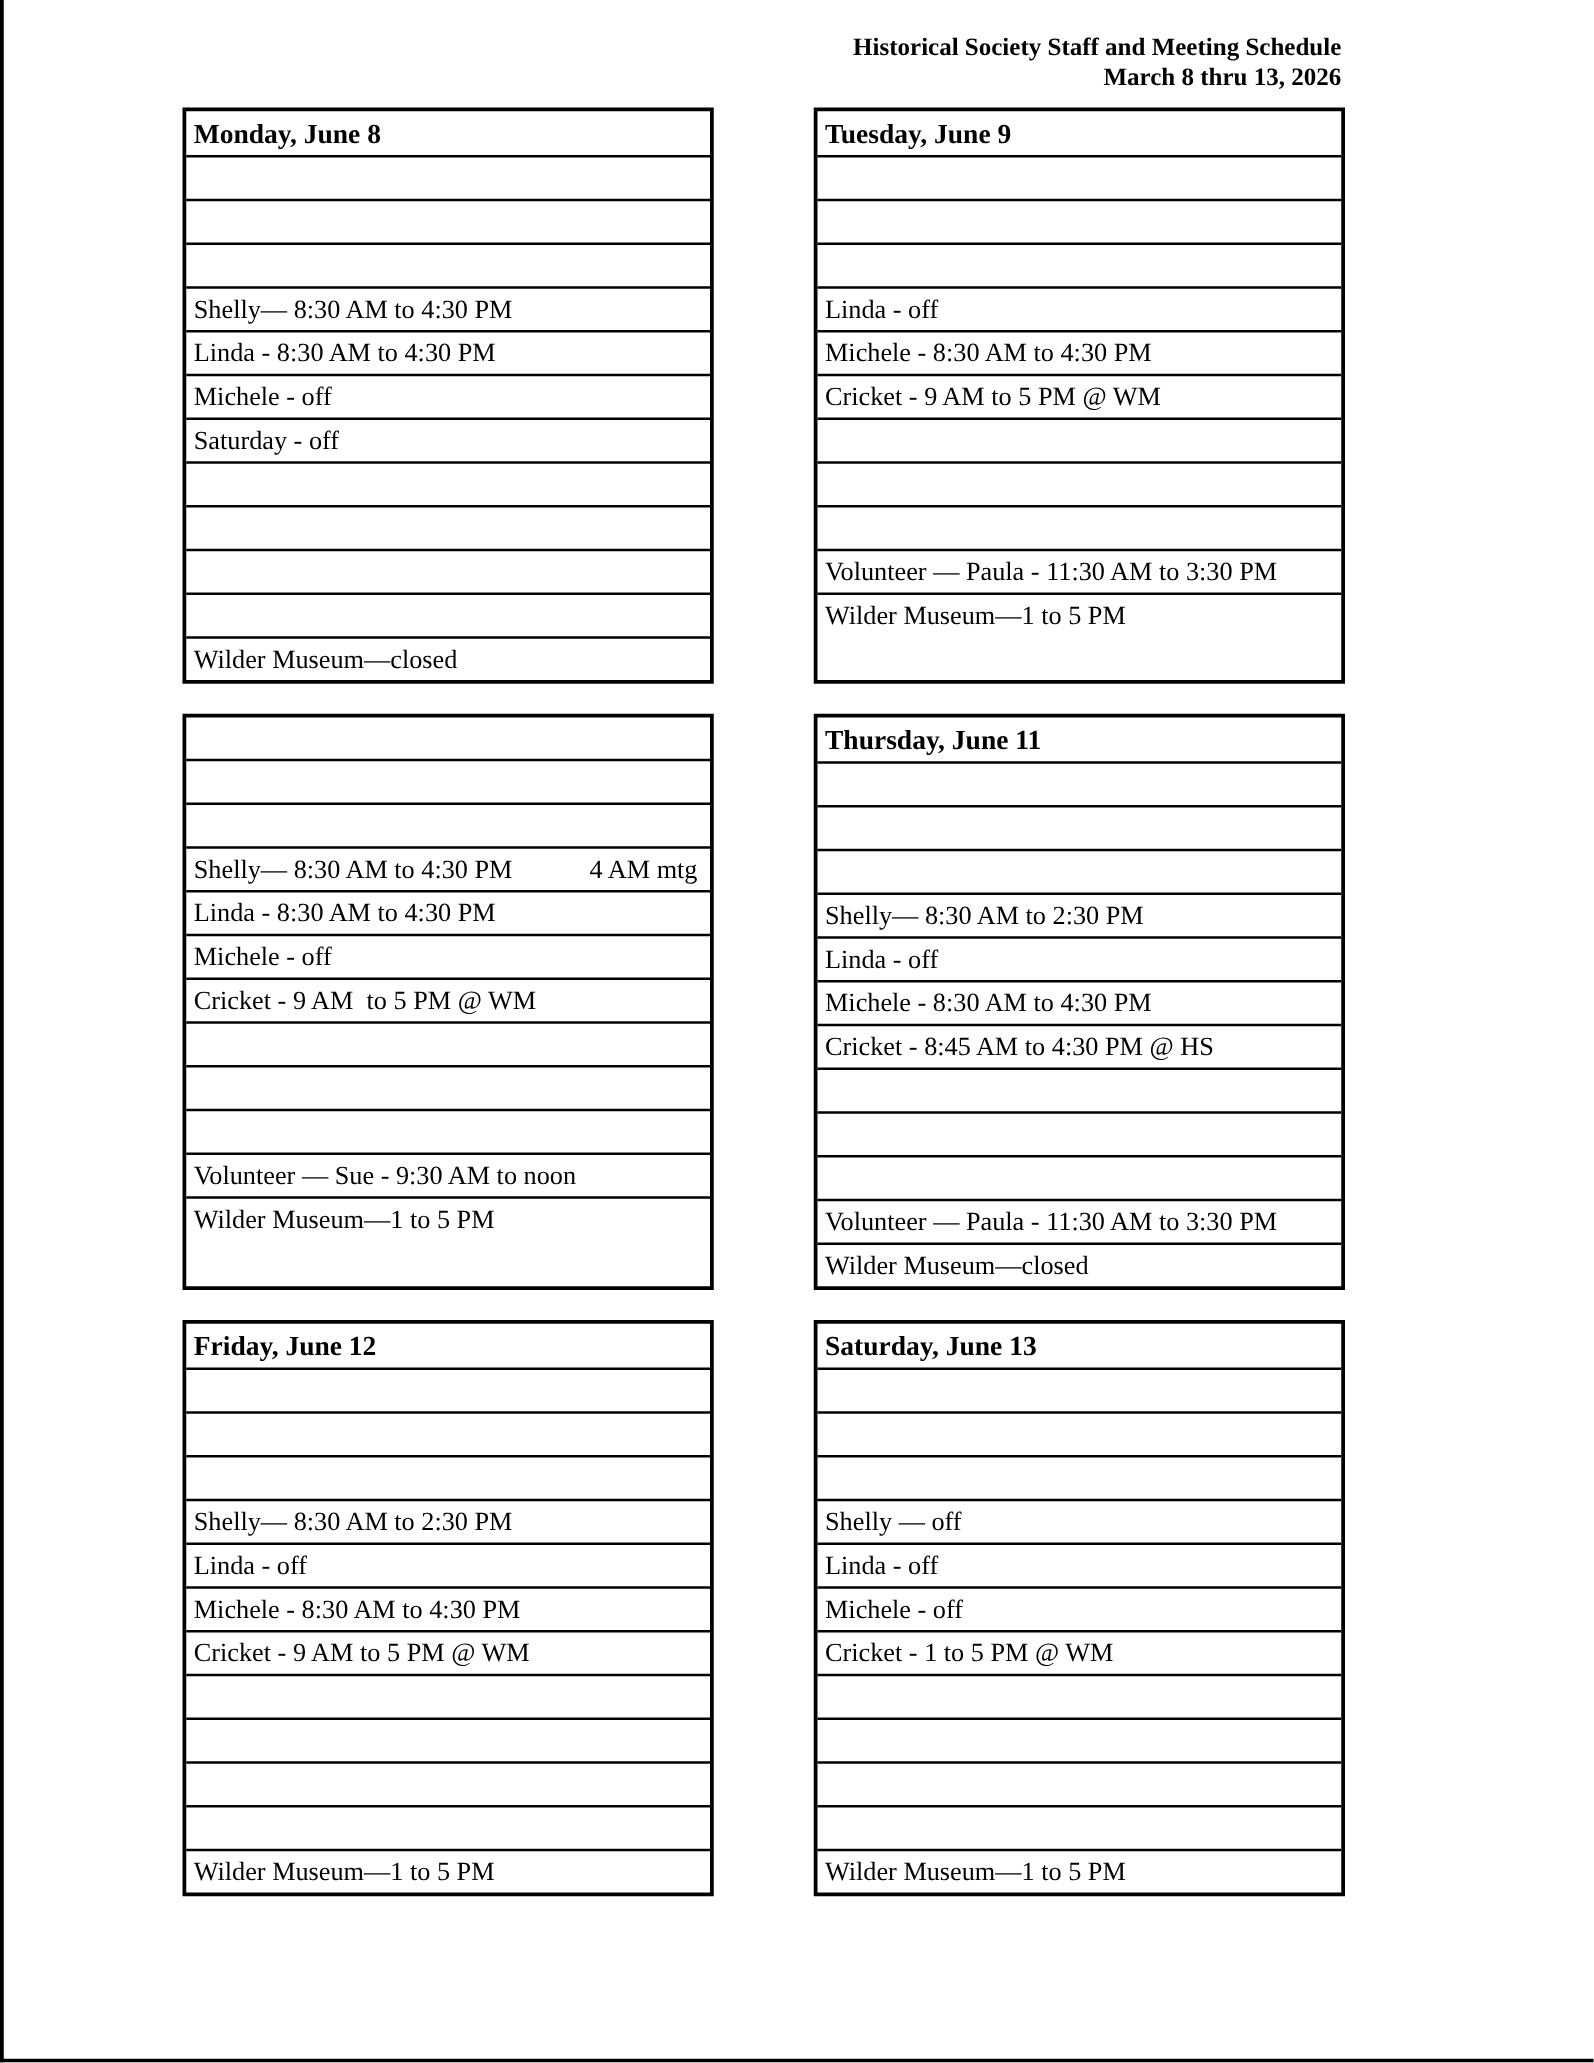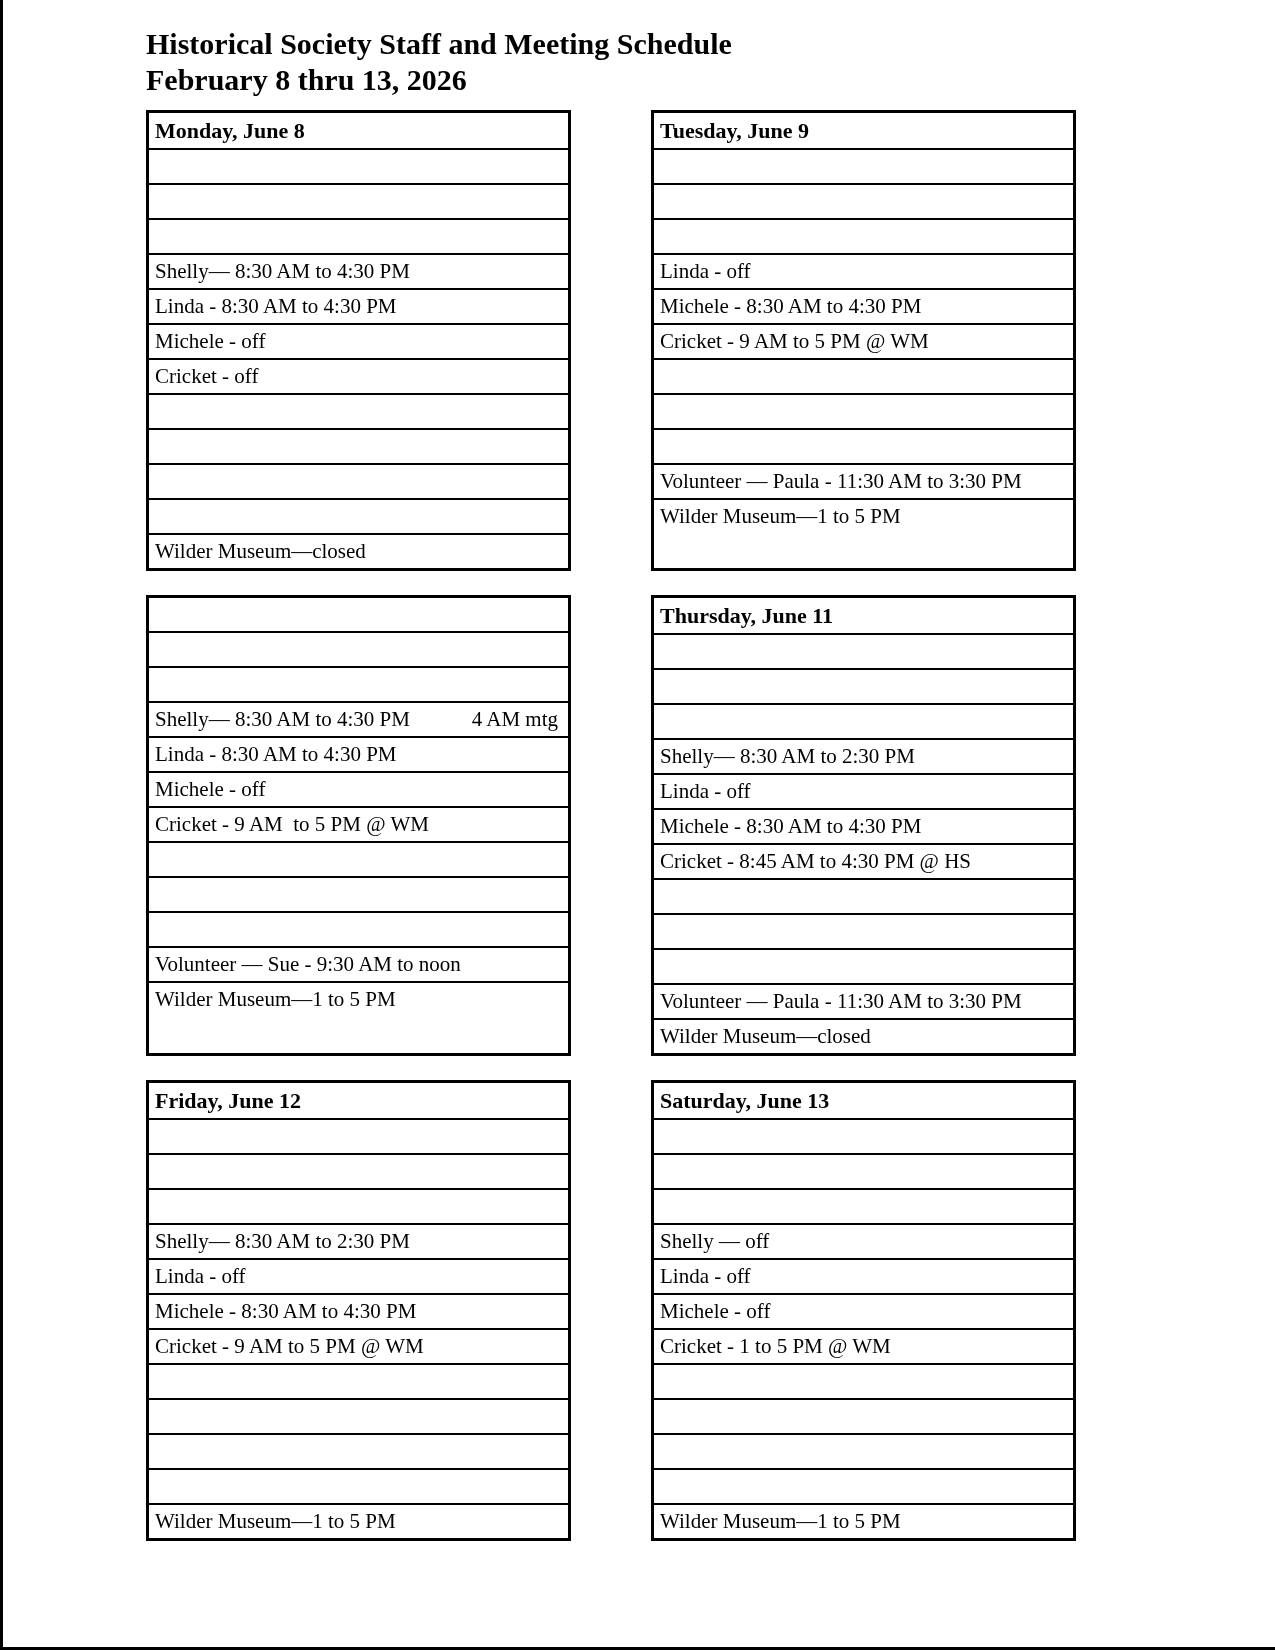--- a/index.html
+++ b/index.html
@@ -11,23 +11,23 @@
     background: #ffffff;
     border-left: 3px solid #000000;
     border-bottom: 3px solid #000000;
     font-family: "Liberation Serif", serif;
     color: #000000;
     overflow: hidden;
   }
   .title {
     margin: 0 202px 12px 143px;
     padding-top: 26px;
-    text-align: left;
+    text-align: right;
     font-weight: bold;
-    font-size: 30px;
+    font-size: 20px;
     line-height: 1.2;
   }
   .grid {
     margin-left: 143px;
     width: 1072px;
     display: flex;
     flex-wrap: wrap;
     column-gap: 80px;
     row-gap: 24px;
   }
@@ -55,31 +55,31 @@
     line-height: 35px;
     font-weight: bold;
     font-size: 22px;
   }
   .row-text, .row-note { white-space: pre; }
 </style>
 </head>
 <body>
 
 <div class="page">
-  <h1 class="title"><span>Historical Society Staff and Meeting Schedule</span><br><span>February 8 thru 13, 2026</span></h1>
+  <h1 class="title"><span>Historical Society Staff and Meeting Schedule</span><br><span>March 8 thru 13, 2026</span></h1>
   <div class="grid">
       <div class="day-box">
         <div class="row header">Monday, June 8</div>
         <div class="row"><span class="row-text"></span></div>
         <div class="row"><span class="row-text"></span></div>
         <div class="row"><span class="row-text"></span></div>
         <div class="row"><span class="row-text">Shelly— 8:30 AM to 4:30 PM</span></div>
         <div class="row"><span class="row-text">Linda - 8:30 AM to 4:30 PM</span></div>
         <div class="row"><span class="row-text">Michele - off</span></div>
-        <div class="row"><span class="row-text">Cricket - off</span></div>
+        <div class="row"><span class="row-text">Saturday - off</span></div>
         <div class="row"><span class="row-text"></span></div>
         <div class="row"><span class="row-text"></span></div>
         <div class="row"><span class="row-text"></span></div>
         <div class="row"><span class="row-text"></span></div>
         <div class="row"><span class="row-text">Wilder Museum—closed</span></div>
       </div>
       <div class="day-box">
         <div class="row header">Tuesday, June 9</div>
         <div class="row"><span class="row-text"></span></div>
         <div class="row"><span class="row-text"></span></div>

